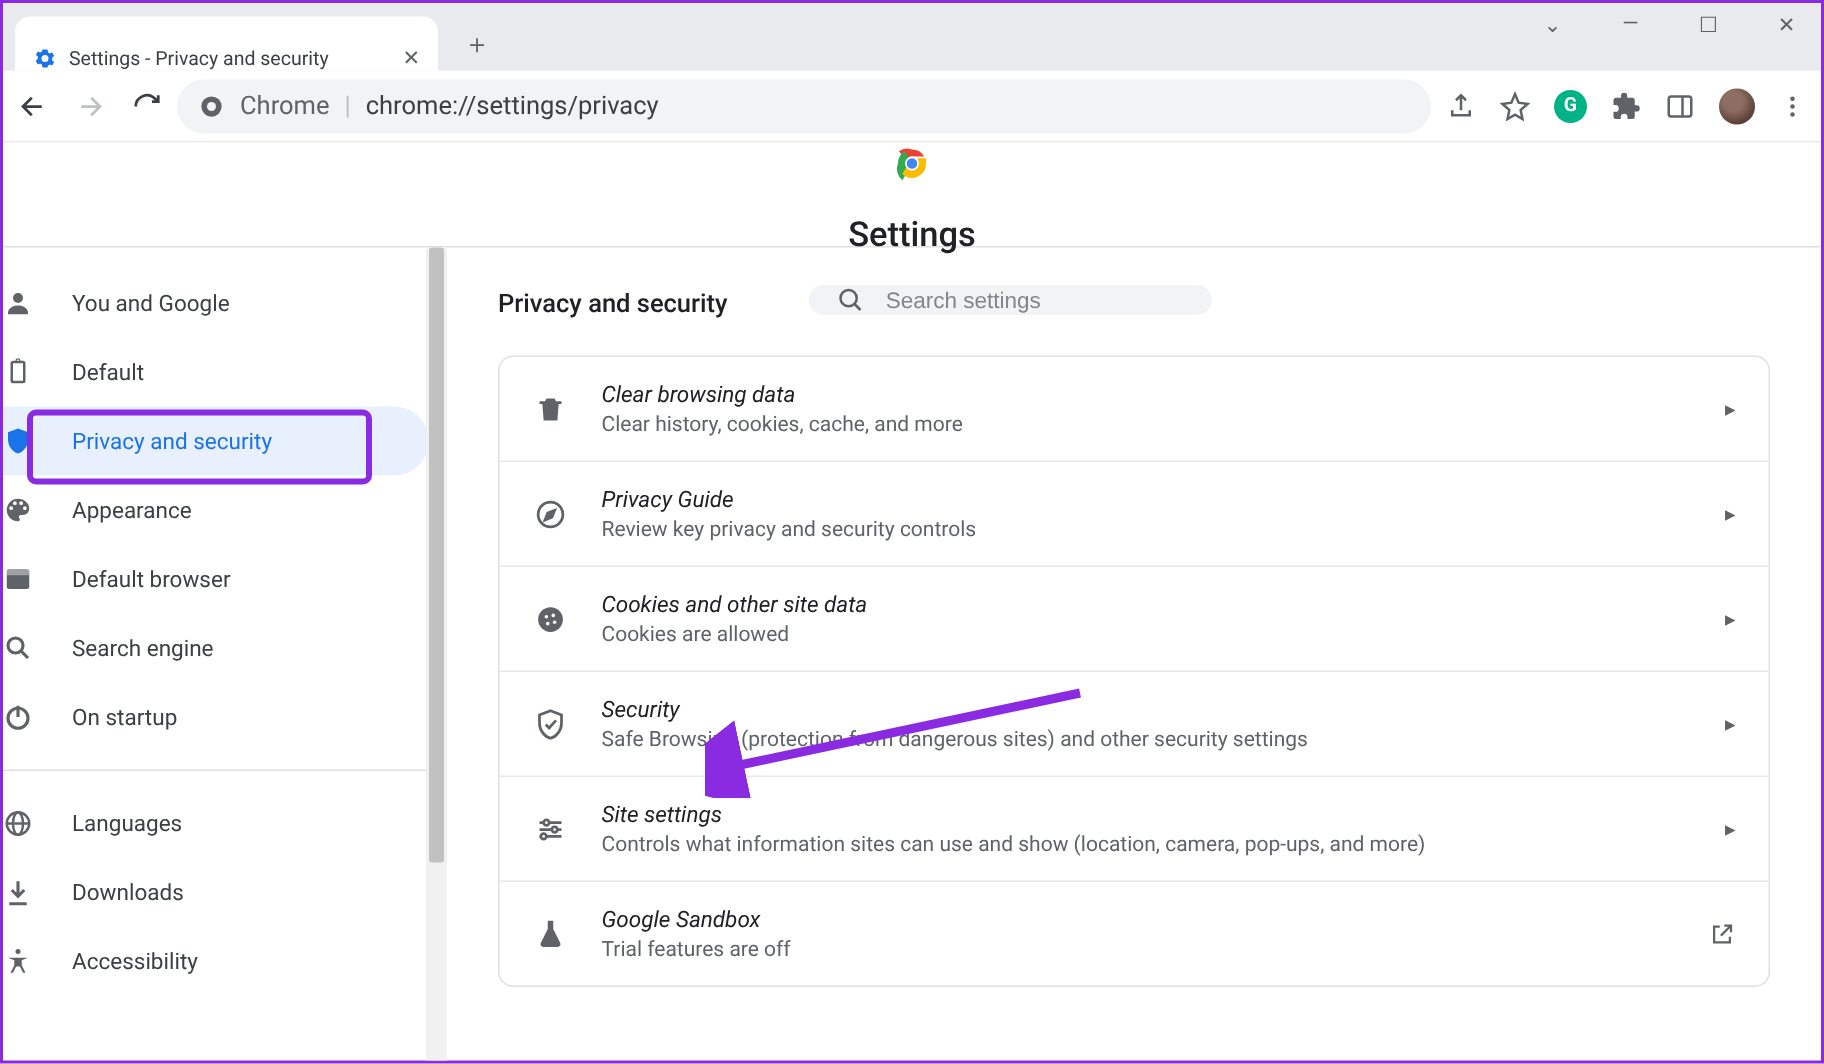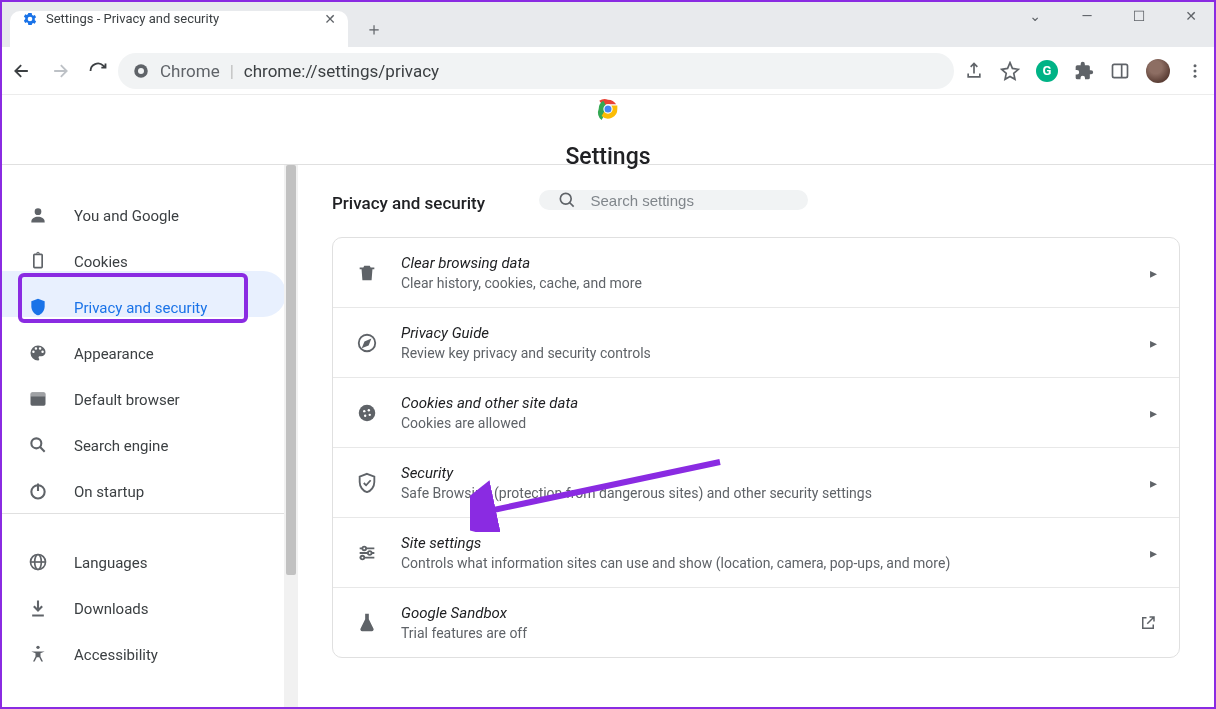--- a/index.html
+++ b/index.html
@@ -1,20 +1,20 @@
 <!DOCTYPE html>
 <html><head>
 <meta charset="utf-8">
 <style>
   * { box-sizing: border-box; margin: 0; padding: 0; }
   body { font-family: "Segoe UI", Roboto, Arial, sans-serif; width: 1216px; height: 709px; overflow: hidden; background: #fff; border: 2px solid #8a2be2; position: relative; }
 
   
   .titlebar { height: 45px; background: #e8eaed; display: flex; align-items: flex-end; position: relative; }
-  .tab { background: #fff; height: 36px; width: 338px; margin-left: 8px; border-radius: 10px 10px 0 0; display: flex; align-items: flex-start; padding: 0 12px; gap: 8px; font-size: 13px; color: #3c4043; }
+  .tab { background: #fff; height: 36px; width: 282px; margin-left: 8px; border-radius: 10px 10px 0 0; display: flex; align-items: flex-end; padding: 0 12px; gap: 8px; font-size: 13px; color: #3c4043; }
   .tab .favicon { width: 16px; height: 16px; }
   .tab .tab-close { margin-left: auto; color: #5f6368; font-size: 14px; }
   .newtab { width: 28px; height: 28px; margin-left: 12px; margin-bottom: 4px; display: flex; align-items: center; justify-content: center; color: #5f6368; font-size: 18px; }
   .win-controls { position: absolute; right: 6px; top: 6px; display: flex; gap: 18px; color: #5f6368; }
   .win-controls span { width: 34px; text-align: center; font-size: 14px; }
 
   
   .toolbar { height: 48px; background: #fff; display: flex; align-items: center; padding: 0 10px; gap: 10px; border-bottom: 1px solid #ececec; }
   .nav-icons { display: flex; gap: 18px; color: #5f6368; align-items: center; }
   .nav-icons .disabled { color: #bdc1c6; }
@@ -31,21 +31,21 @@
   .chrome-logo { width: 28px; height: 28px; }
   .settings-title { font-size: 23px; font-weight: 500; color: #202124; }
   .search-pill { flex: 1; max-width: 830px; height: 28px; background: #f1f3f4; border-radius: 22px; display: flex; align-items: center; padding: 0 18px; gap: 14px; color: #5f6368; margin-left: 130px; }
   .search-pill input { border: none; background: transparent; outline: none; font-size: 15px; flex: 1; color: #3c4043; }
   .search-pill input::placeholder { color: #80868b; }
 
   
   .body { display: flex; height: calc(709px - 2px - 45px - 48px - 70px); }
   .sidebar-wrap { width: 296px; position: relative; }
   .sidebar { width: 284px; padding-top: 14px; }
-  .sidebar-item { height: 46px; display: flex; align-items: flex-end; padding-left: 26px; gap: 24px; font-size: 15px; color: #3c4043; border-radius: 0 23px 23px 0; cursor: pointer; position: relative; }
+  .sidebar-item { height: 46px; display: flex; align-items: center; gap: 24px; font-size: 15px; color: #3c4043; border-radius: 0 23px 23px 0; cursor: pointer; position: relative; }
   .sidebar-item .s-icon { width: 22px; text-align: center; color: #5f6368; }
   .sidebar-item.active { background: #e8f0fe; color: #1a73e8; }
   .sidebar-item.active .s-icon { color: #1a73e8; }
   .sidebar-divider { border: none; border-top: 1px solid #e0e0e0; margin: 12px 0; }
   .highlight-box { position: absolute; border: 4px solid #8a2be2; border-radius: 6px; pointer-events: none; }
 
   .scrollbar { position: absolute; right: 0; top: 0; width: 14px; height: 100%; background: #f1f1f1; }
   .scroll-thumb { position: absolute; top: 0; left: 2px; width: 10px; height: 410px; background: #c1c1c1; border-radius: 2px; }
 
   
@@ -184,21 +184,21 @@
             </svg>
           </span>
         <span>You and Google</span>
       </div>
       <div class="sidebar-item">
         <span class="s-icon">
             <svg width="20" height="20" viewBox="0 0 24 24" fill="#5f6368">
               <path d="M16 3h-2a2 2 0 00-4 0H8a2 2 0 00-2 2v14a2 2 0 002 2h8a2 2 0 002-2V5a2 2 0 00-2-2zm-4-1a1 1 0 011 1h-2a1 1 0 011-1zm4 17H8V5h8z"></path>
             </svg>
           </span>
-        <span>Cookies</span>
+        <span>Default</span>
       </div>
       <div class="sidebar-item active">
         <span class="s-icon">
             <svg width="20" height="20" viewBox="0 0 24 24" fill="#1a73e8">
               <path d="M12 2l8 3v6c0 5-3.4 9.7-8 11-4.6-1.3-8-6-8-11V5z"></path>
             </svg>
           </span>
         <span>Privacy and security</span>
       </div>
       <div class="sidebar-item">

